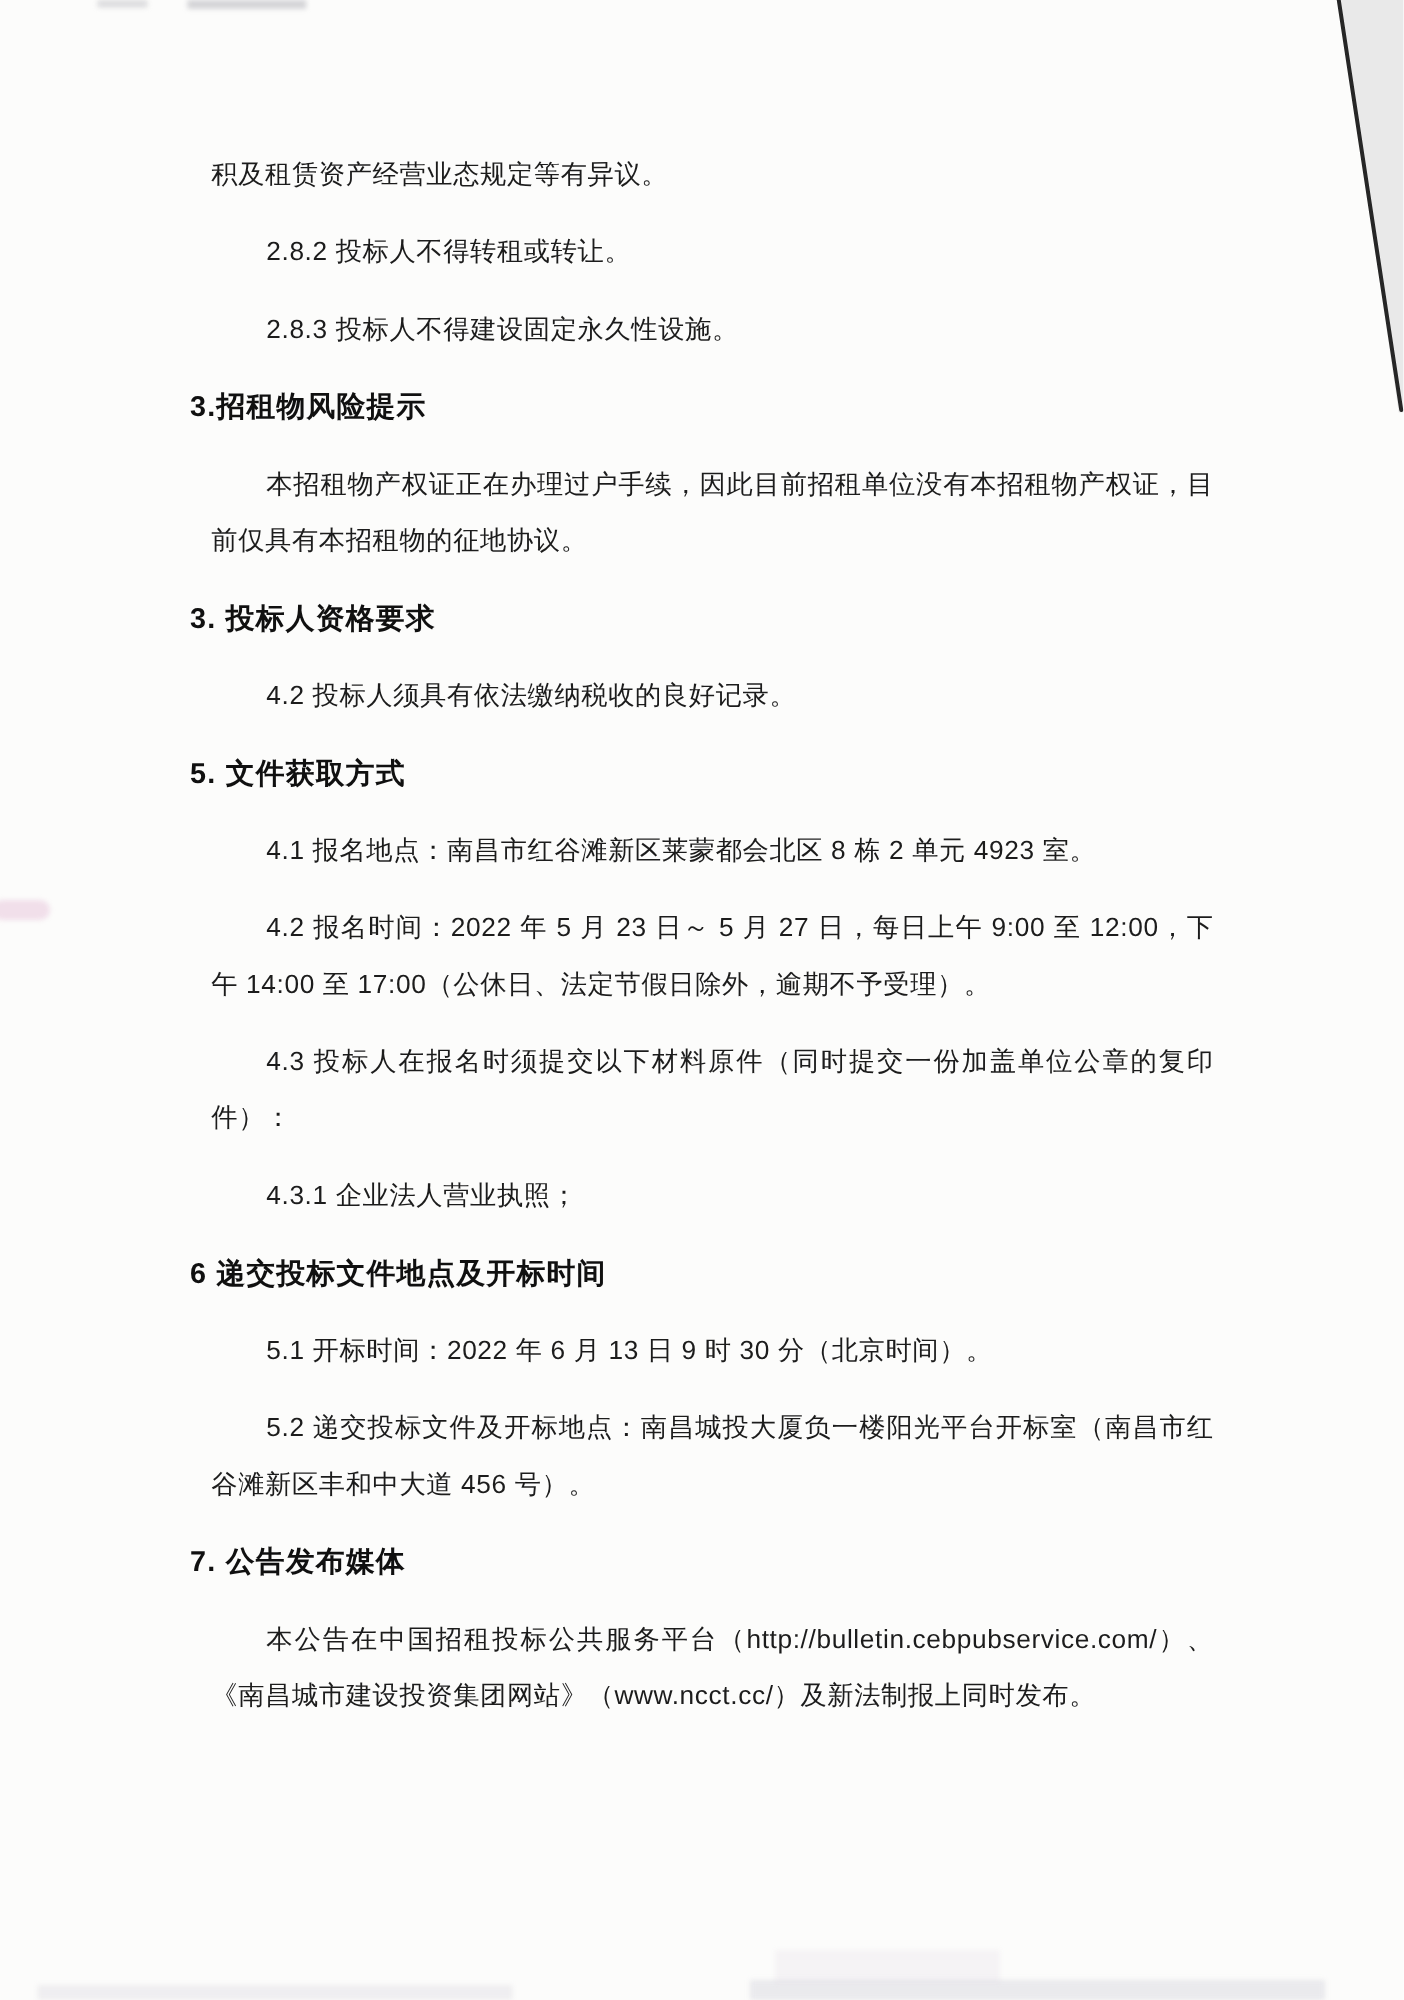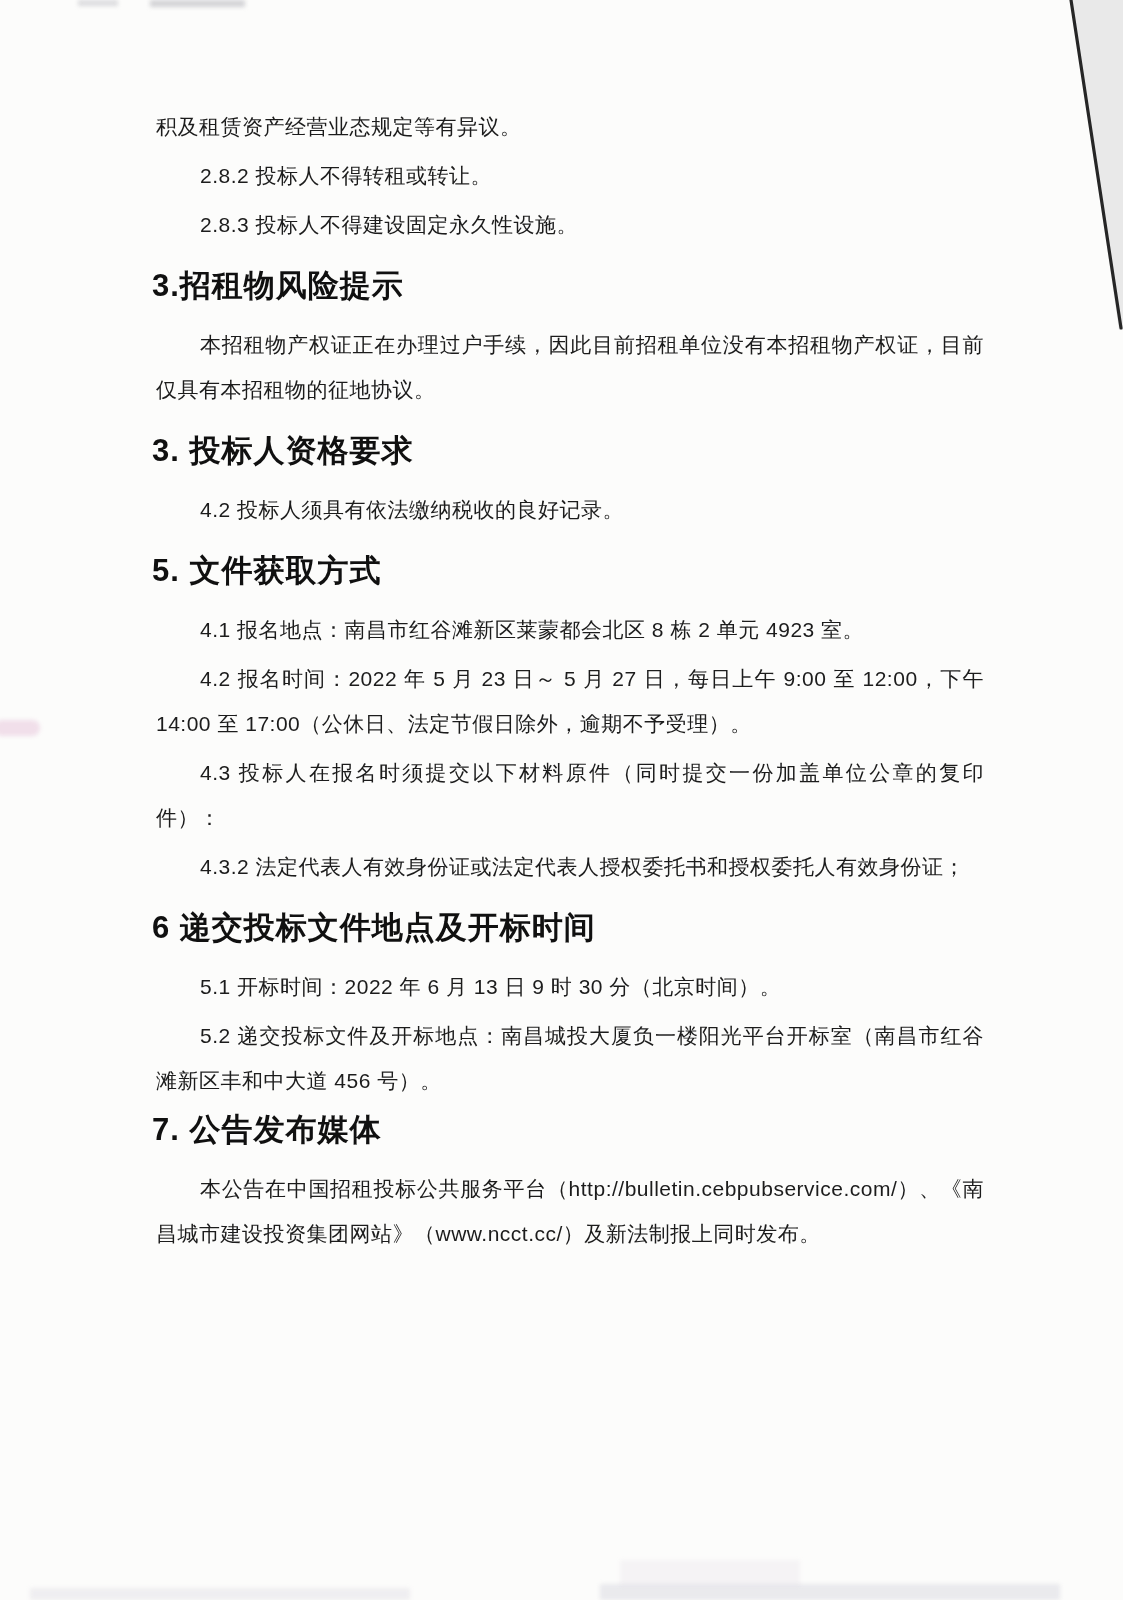--- a/index.html
+++ b/index.html
@@ -8,26 +8,26 @@
     width:1123px;height:1600px;
     background:#fcfcfb;
     overflow:hidden;
     font-family:"Liberation Sans","DejaVu Sans",sans-serif;
   }
   .content{
     position:absolute;left:152px;top:100px;width:836px;
     color:#1c1c1c;
   }
   .t{
-    font-size:21px;line-height:45px;margin:4px;
+    font-size:21px;line-height:45px;margin:17px;
     text-align:justify;letter-spacing:0.5px;
   }
   .ind{text-indent:44px;}
   .h{
-    font-size:31px;line-height:45px;font-weight:bold;
+    font-size:23px;line-height:45px;font-weight:bold;
     margin:16px 0 14px;color:#101010;letter-spacing:1px;
   }
   .h.tight{margin-top:4px;}
   .edge-svg{position:absolute;top:0;right:0;}
   .smudge{position:absolute;filter:blur(2px);pointer-events:none;}
   .smudge-top-a{left:78px;top:0;width:40px;height:6px;background:rgba(160,160,168,0.35);}
   .smudge-top-b{left:150px;top:0;width:95px;height:7px;background:rgba(150,150,160,0.40);}
   .smudge-left-pink{left:-6px;top:720px;width:46px;height:16px;background:rgba(225,180,210,0.40);border-radius:8px;}
   .band-bottom-a{left:30px;top:1588px;width:380px;height:12px;background:rgba(195,192,205,0.22);}
   .band-bottom-b{left:600px;top:1584px;width:460px;height:16px;background:rgba(185,185,200,0.28);}
@@ -58,21 +58,21 @@
     <h2 class="h">3.招租物风险提示</h2>
     <p class="t ind">本招租物产权证正在办理过户手续，因此目前招租单位没有本招租物产权证，目前仅具有本招租物的征地协议。</p>
 
     <h2 class="h">3. 投标人资格要求</h2>
     <p class="t ind">4.2 投标人须具有依法缴纳税收的良好记录。</p>
 
     <h2 class="h">5. 文件获取方式</h2>
     <p class="t ind">4.1 报名地点：南昌市红谷滩新区莱蒙都会北区 8 栋 2 单元 4923 室。</p>
     <p class="t ind">4.2 报名时间：2022 年 5 月 23 日～ 5 月 27 日，每日上午 9:00 至 12:00，下午 14:00 至 17:00（公休日、法定节假日除外，逾期不予受理）。</p>
     <p class="t ind">4.3 投标人在报名时须提交以下材料原件（同时提交一份加盖单位公章的复印件）：</p>
-    <p class="t ind">4.3.2 法定代表人有效身份证或法定代表人授权委托书和授权委托人有效身份证；</p>
+    <p class="t ind">4.3.1 企业法人营业执照；</p>
 
     <h2 class="h">6 递交投标文件地点及开标时间</h2>
     <p class="t ind">5.1 开标时间：2022 年 6 月 13 日 9 时  30 分（北京时间）。</p>
     <p class="t ind">5.2 递交投标文件及开标地点：南昌城投大厦负一楼阳光平台开标室（南昌市红谷滩新区丰和中大道 456 号）。</p>
 
     <h2 class="h tight">7. 公告发布媒体</h2>
     <p class="t ind">本公告在中国招租投标公共服务平台（http://bulletin.cebpubservice.com/）、《南昌城市建设投资集团网站》（www.ncct.cc/）及新法制报上同时发布。</p>
   </div>
 
 </div>

